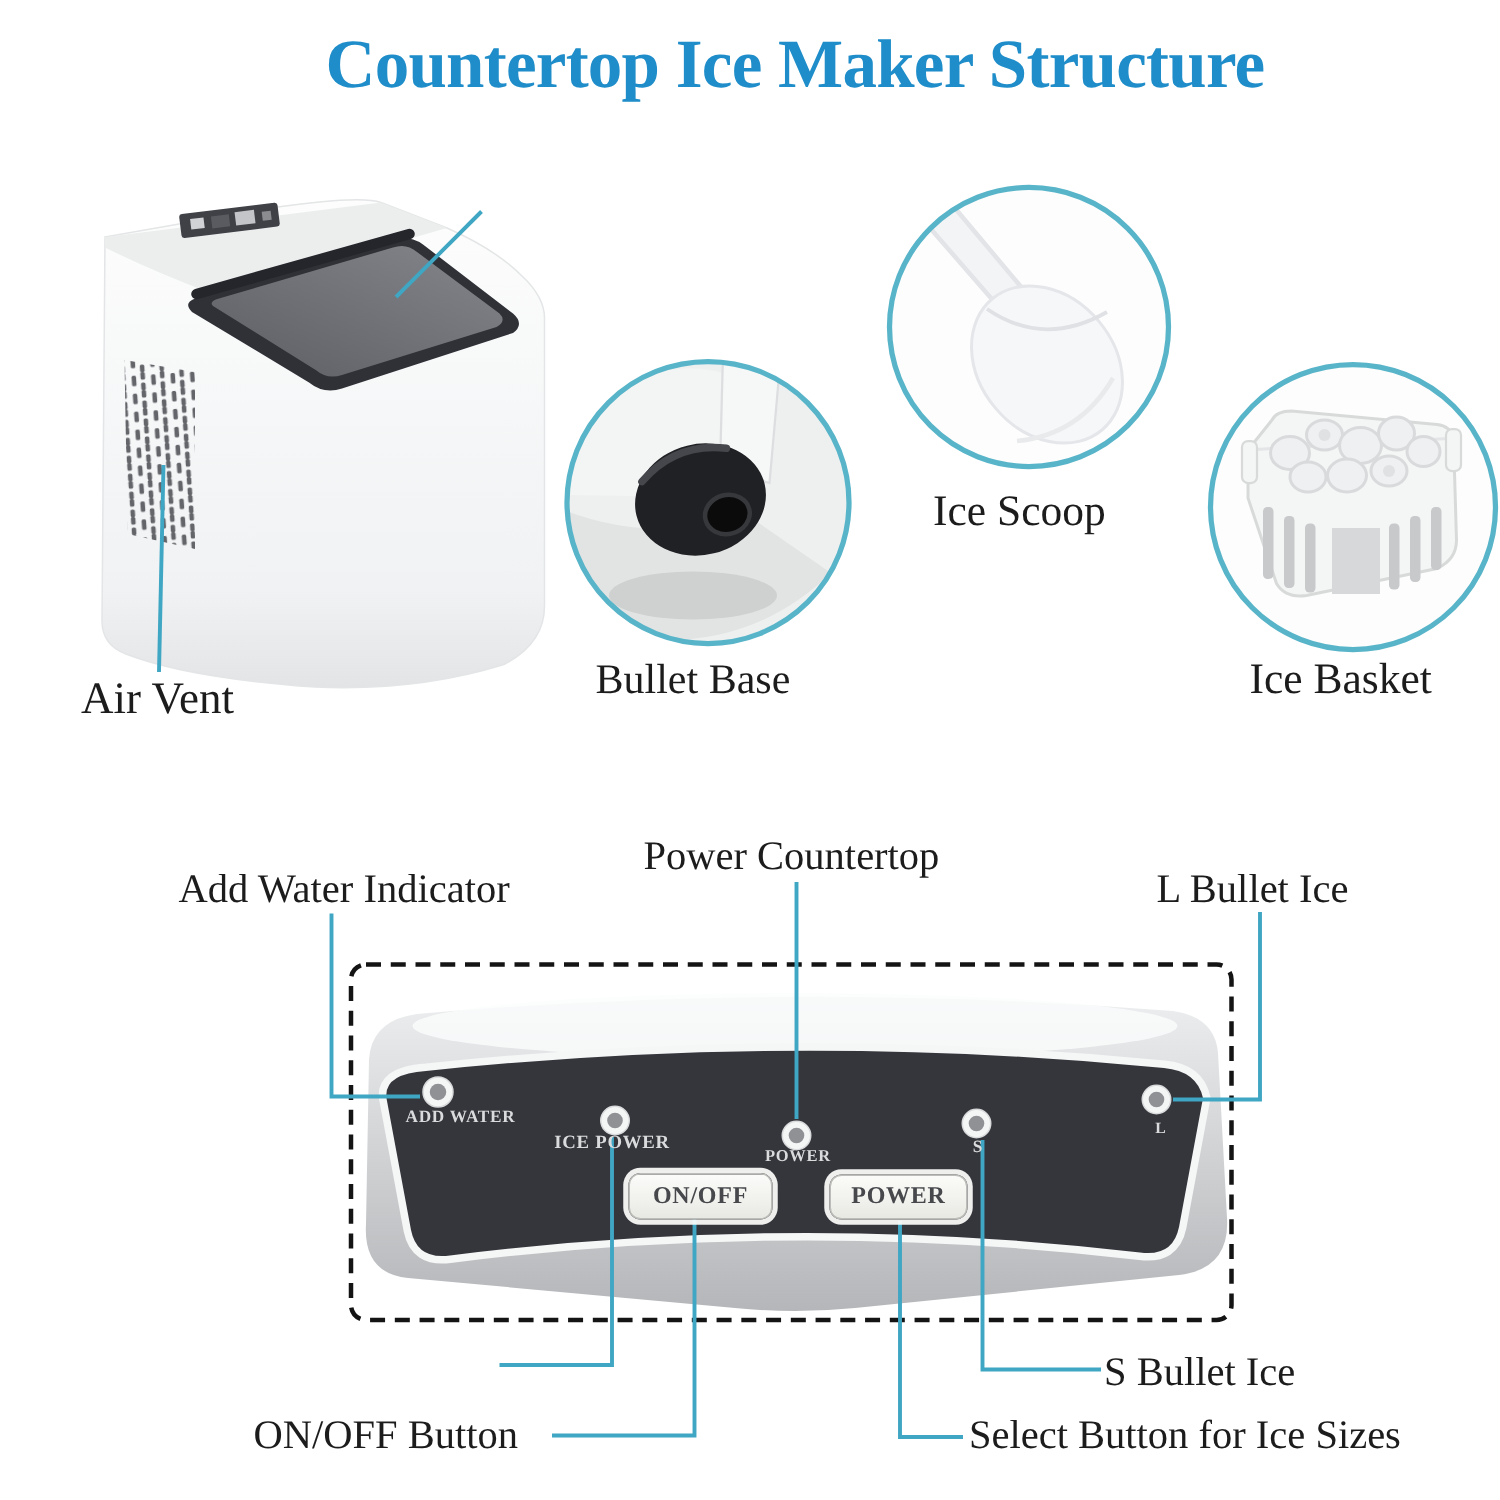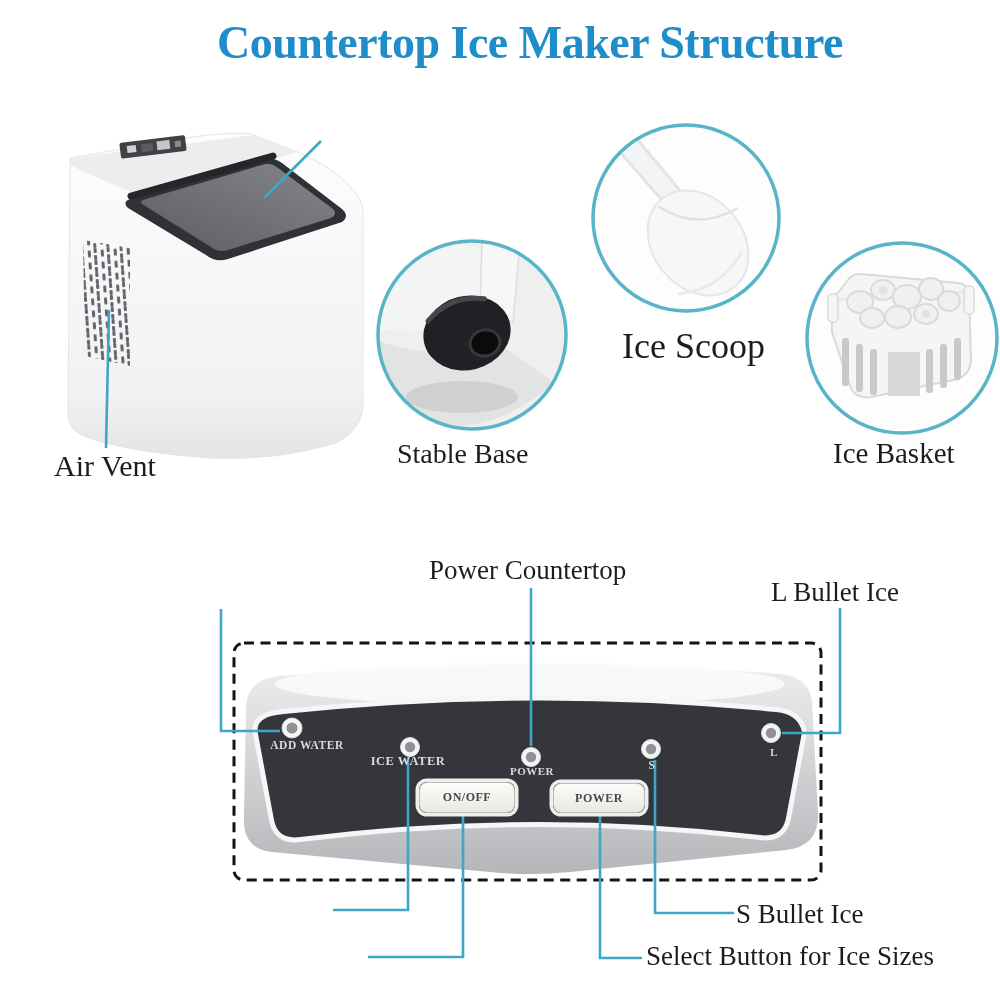--- a/index.html
+++ b/index.html
@@ -8,21 +8,21 @@
   #art{position:absolute;left:0;top:0;width:1000px;height:1000px;}
   .lbl{position:absolute;color:#1c1c1c;white-space:nowrap;z-index:3;}
   #page-title{position:absolute;left:0;top:16px;width:1000px;text-align:center;
               font-size:46px;font-weight:bold;letter-spacing:-0.5px;z-index:3;}
   .big{font-size:28px;}
   .mid{font-size:27px;}
   .panel-print{position:absolute;transform:translateX(-50%);color:#dadbdc;font-weight:bold;
                letter-spacing:0.5px;z-index:3;white-space:nowrap;}
   .device-btn{position:absolute;display:flex;align-items:center;justify-content:center;
               background:linear-gradient(#fbfbf9,#e9e9e4);border:1.5px solid #bcbcb8;
-              border-radius:8px;color:#46484c;font-weight:bold;font-size:12px;
+              border-radius:8px;color:#46484c;font-weight:bold;font-size:16px;
               letter-spacing:0.5px;box-shadow:0 0 0 3.5px rgba(250,250,248,.95);z-index:3;}
 </style>
 </head>
 <body>
 
 <div id="stage">
 
   <svg id="art" viewBox="0 0 1000 1000">
     <defs>
       <linearGradient id="gBody" x1="0" y1="0" x2="0" y2="1">
@@ -180,31 +180,33 @@
       <polyline points="303,910 378,910 378,758"></polyline>
       <polyline points="338,957 433,957 433,813"></polyline>
       <polyline points="704,913 625,913 625,760"></polyline>
       <polyline points="612,958 570,958 570,814"></polyline>
     </g>
   </svg>
 
   <div id="page-title" style="color:#1f8dc9">Countertop Ice Maker Structure</div>
 
   <div class="lbl" style="left:24px;top:449px;font-size:30px">Air Vent</div>
-  <div class="lbl big" style="left:367px;top:438px">Stable Base</div>
-  <div class="lbl" style="left:592px;top:325px;font-size:36px">Ice Scoop</div>
+  <div class="lbl big" style="left:367px;top:438px">Bullet Base</div>
+  <div class="lbl" style="left:592px;top:325px;font-size:29px">Ice Scoop</div>
   <div class="lbl" style="left:803px;top:437px;font-size:29px">Ice Basket</div>
 
+  <div class="lbl mid" style="left:89px;top:577px">Add Water Indicator</div>
   <div class="lbl mid" style="left:399px;top:555px">Power Countertop</div>
   <div class="lbl mid" style="left:741px;top:577px">L Bullet Ice</div>
+  <div class="lbl mid" style="left:139px;top:941px">ON/OFF Button</div>
   <div class="lbl mid" style="left:706px;top:899px">S Bullet Ice</div>
   <div class="lbl mid" style="left:616px;top:941px">Select Button for Ice Sizes</div>
 
   <div class="panel-print" style="left:277px;top:739px;font-size:11.5px">ADD WATER</div>
-  <div class="panel-print" style="left:378px;top:754px;font-size:12.5px">ICE WATER</div>
+  <div class="panel-print" style="left:378px;top:754px;font-size:12.5px">ICE POWER</div>
   <div class="panel-print" style="left:502px;top:765px;font-size:11px">POWER</div>
   <div class="panel-print" style="left:622px;top:759px;font-size:11.5px">S</div>
   <div class="panel-print" style="left:744px;top:747px;font-size:10.5px">L</div>
 
   <div class="device-btn" style="left:389px;top:782px;width:94px;height:29px">ON/OFF</div>
   <div class="device-btn" style="left:523px;top:783px;width:90px;height:28px">POWER</div>
 
 </div>
 
 </body></html>

